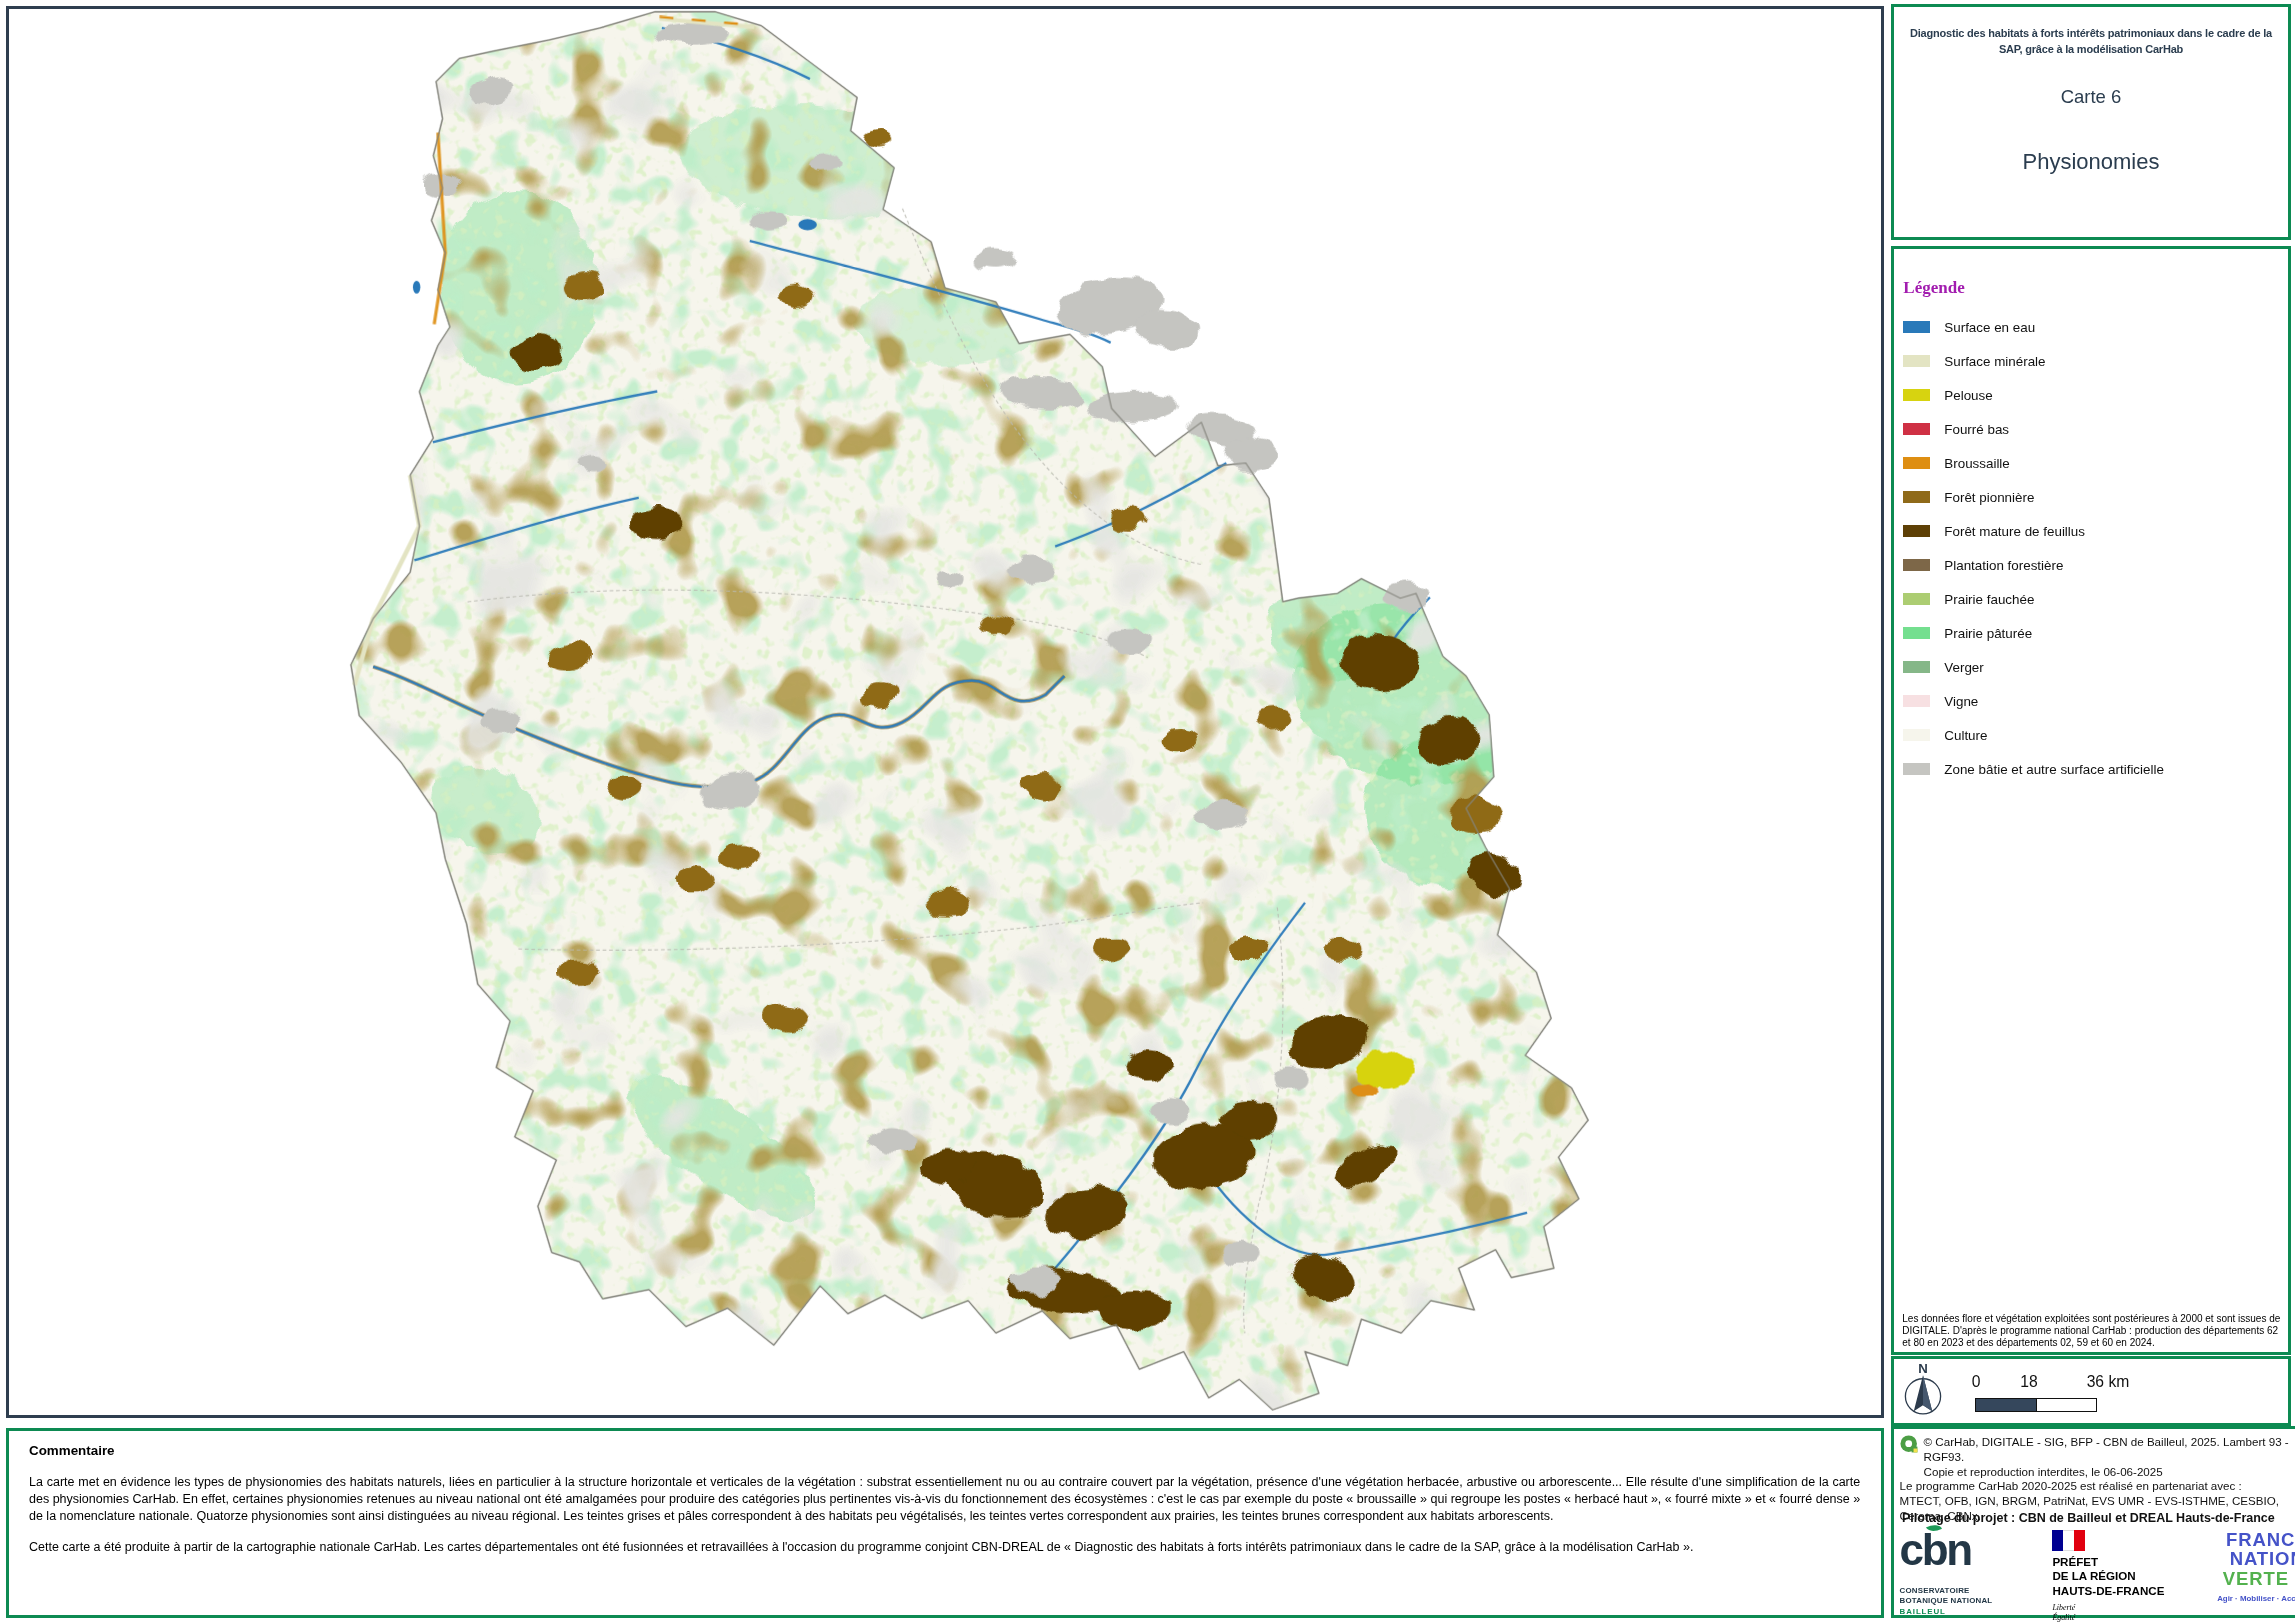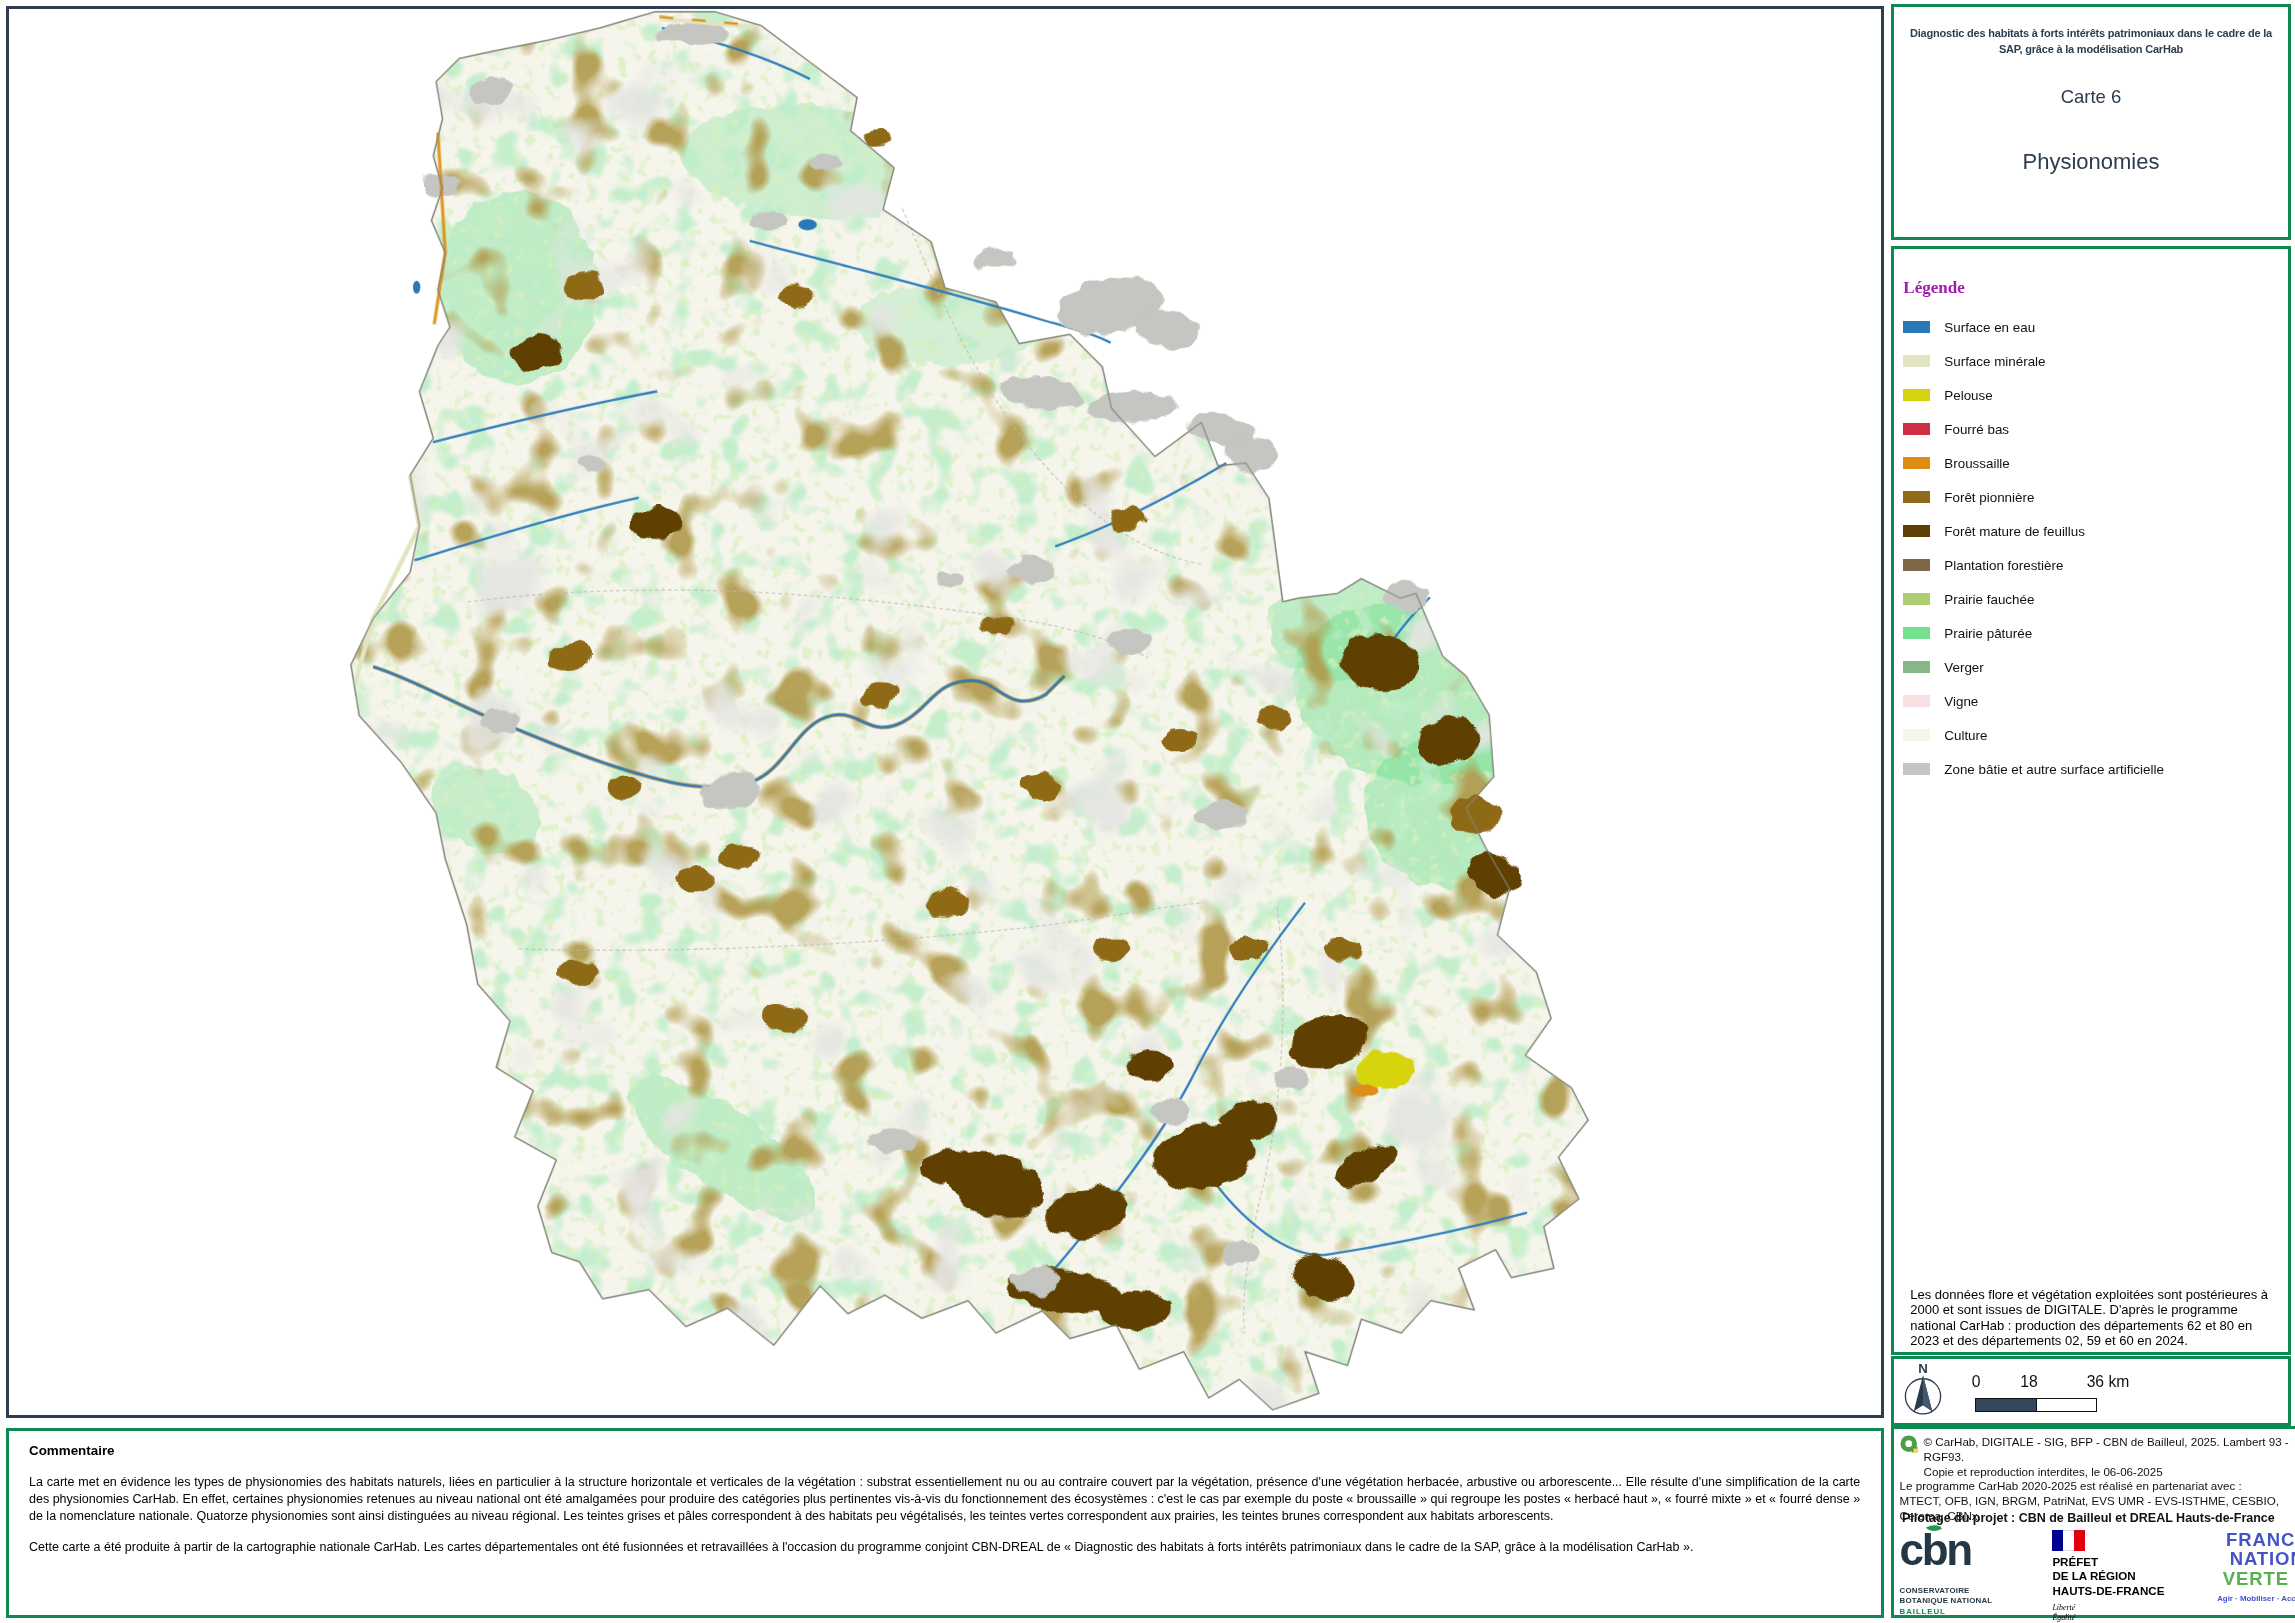--- a/index.html
+++ b/index.html
@@ -22,21 +22,21 @@
   .map-subject{margin-top:41px;text-align:center;font-size:22px;color:#2b3d4f;}
 
   
   .legend-box{left:1891px;top:246px;width:394px;height:1103px;}
   .legend-title{margin:29px 0 0 9.3px;font-size:17px;font-weight:bold;color:#a21caf;font-family:Liberation Serif, serif;}
   .legend-items{margin:12px 0 0 9.3px;}
   .legend-row{display:flex;align-items:center;height:34px;}
   .legend-swatch{width:27px;height:12.5px;margin-right:14px;flex:0 0 auto;}
   .legend-label{font-size:13.4px;color:#111;}
   .legend-note{position:absolute;left:8.3px;right:5.6px;bottom:3.7px;
-               font-size:13px;line-height:1.18;color:#000;margin-left:8px;}
+               font-size:10px;line-height:1.18;color:#000;}
 
   
   .scale-box{left:1891px;top:1356px;width:394px;height:64px;}
   .north-arrow{position:absolute;left:6.5px;top:2.8px;width:44px;height:59px;}
   .scalebar{position:absolute;left:81px;top:39px;width:120px;height:12px;
             border:0.9px solid #111;display:flex;}
   .scalebar .seg1{flex:1;background:#35475c;}
   .scalebar .seg2{flex:1;background:#ffffff;border-left:0.9px solid #111;}
   .tick{position:absolute;top:14px;transform:translateX(-50%);font-size:15.7px;color:#111;}
   .tick.t0{left:82px;} .tick.t1{left:135px;} .tick.t2{left:214px;}

